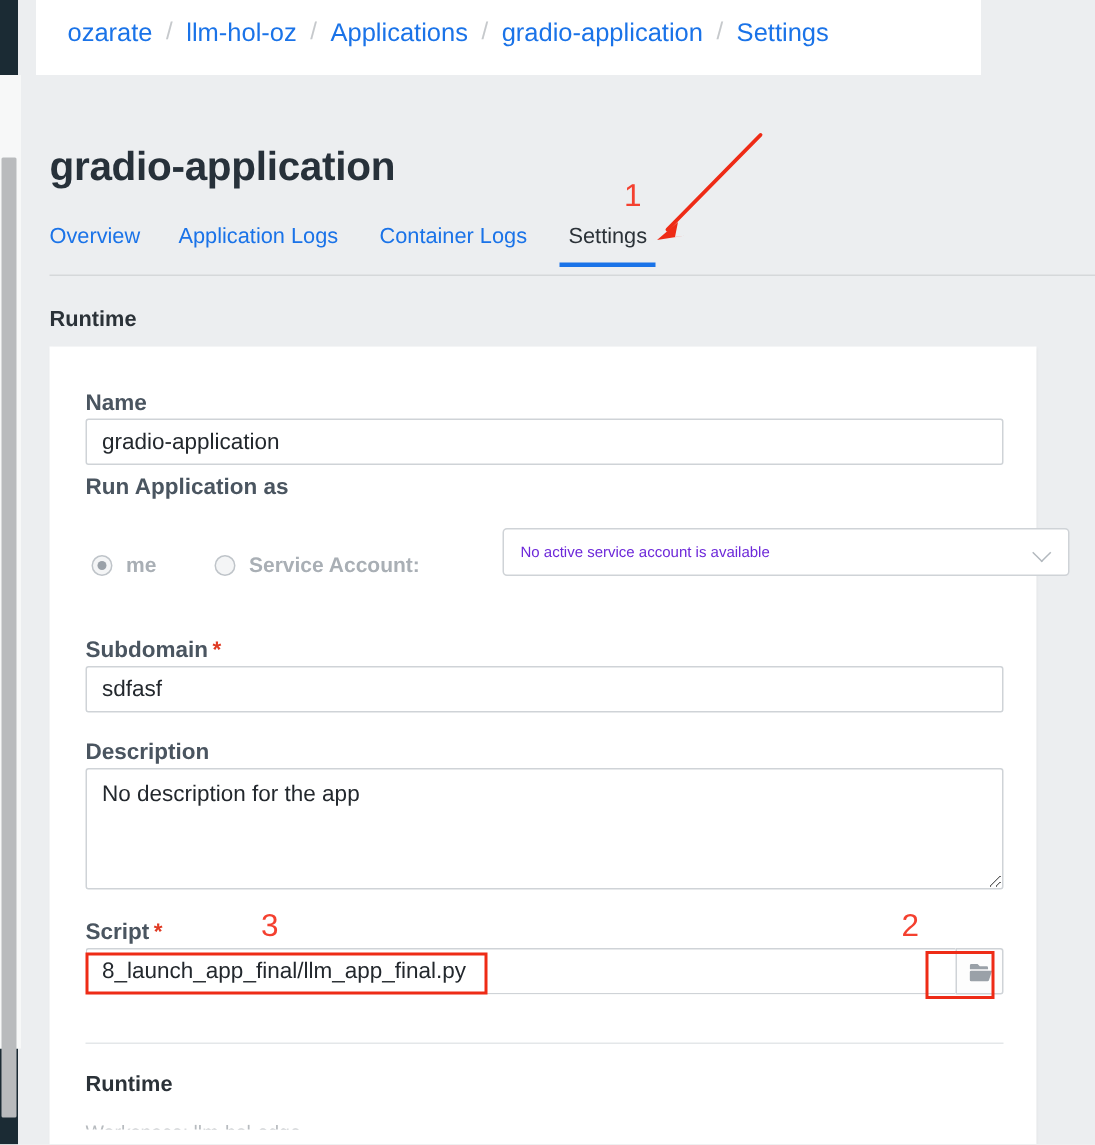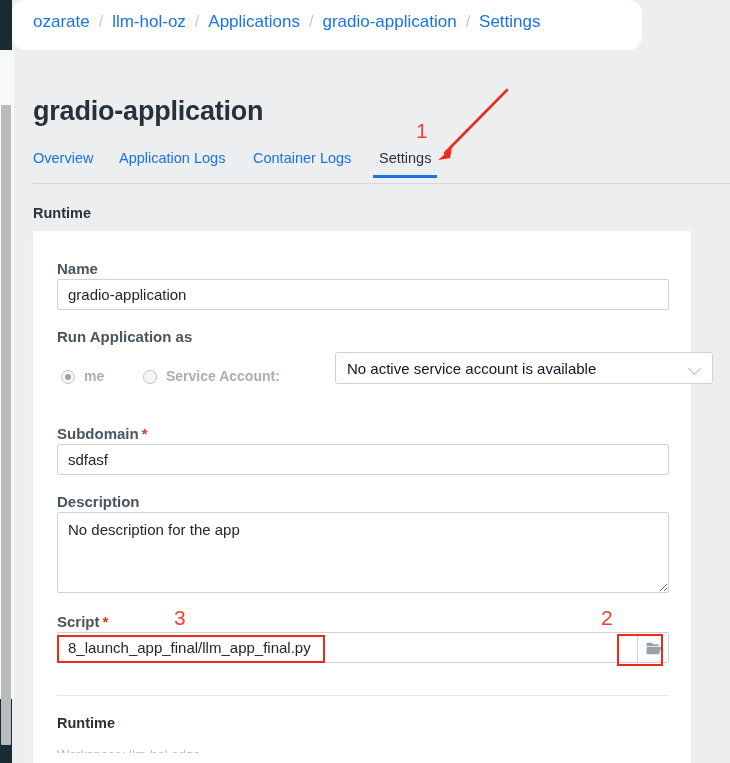--- a/index.html
+++ b/index.html
@@ -38,24 +38,23 @@
   }
   .scroll-thumb {
     position: absolute; left: 1px; top: 55px;
     width: 10px; height: 640px;
     background: #b9bbbd;
     border-radius: 1px;
   }
 
   
   .topbar {
-    position: absolute; left: 12px; top: 0;
+    position: absolute; left: 24px; top: 0;
     width: 630px; height: 50px;
     background: #ffffff;
-    border-radius: 14px;
   }
   .breadcrumb {
     position: absolute; left: 20px; top: 12px;
     display: flex; align-items: center;
     font-size: 17px;
     white-space: nowrap;
   }
   .crumb {
     color: #1a73e8;
     text-decoration: none;
@@ -163,21 +162,21 @@
     padding: 7px 10px;
     resize: vertical;
     line-height: 1.35;
   }
 
   
   .lbl-name  { left: 24px; top: 29px; }
   .in-name   { left: 24px; top: 48px; width: 612px; height: 31px; }
 
   
-  .lbl-runas { left: 24px; top: 97px; }
+  .lbl-runas { left: 24px; top: 85px; }
 
   .radio-row {
     position: absolute; left: 24px; top: 121px;
     width: 612px; height: 32px;
   }
   .radio-opt {
     position: absolute; top: 0;
     display: flex; align-items: flex-end; height: 32px;
     cursor: default;
   }
@@ -209,22 +208,22 @@
 
   .select-box {
     position: absolute; left: 278px; top: 0;
     width: 378px; height: 32px;
     border: 1px solid #cfd3d7;
     border-radius: 3px;
     background: #ffffff;
     display: flex; align-items: center;
   }
   .select-text {
-    font-size: 15px;
-    color: #0f172a;
+    font-size: 10px;
+    color: #6d28d9;
     padding-left: 11px;
     white-space: nowrap;
   }
   .select-chevron {
     position: absolute; right: 11px; top: 11px;
     width: 11px; height: 11px;
   }
   .select-chevron::before {
     content: "";
     position: absolute;

